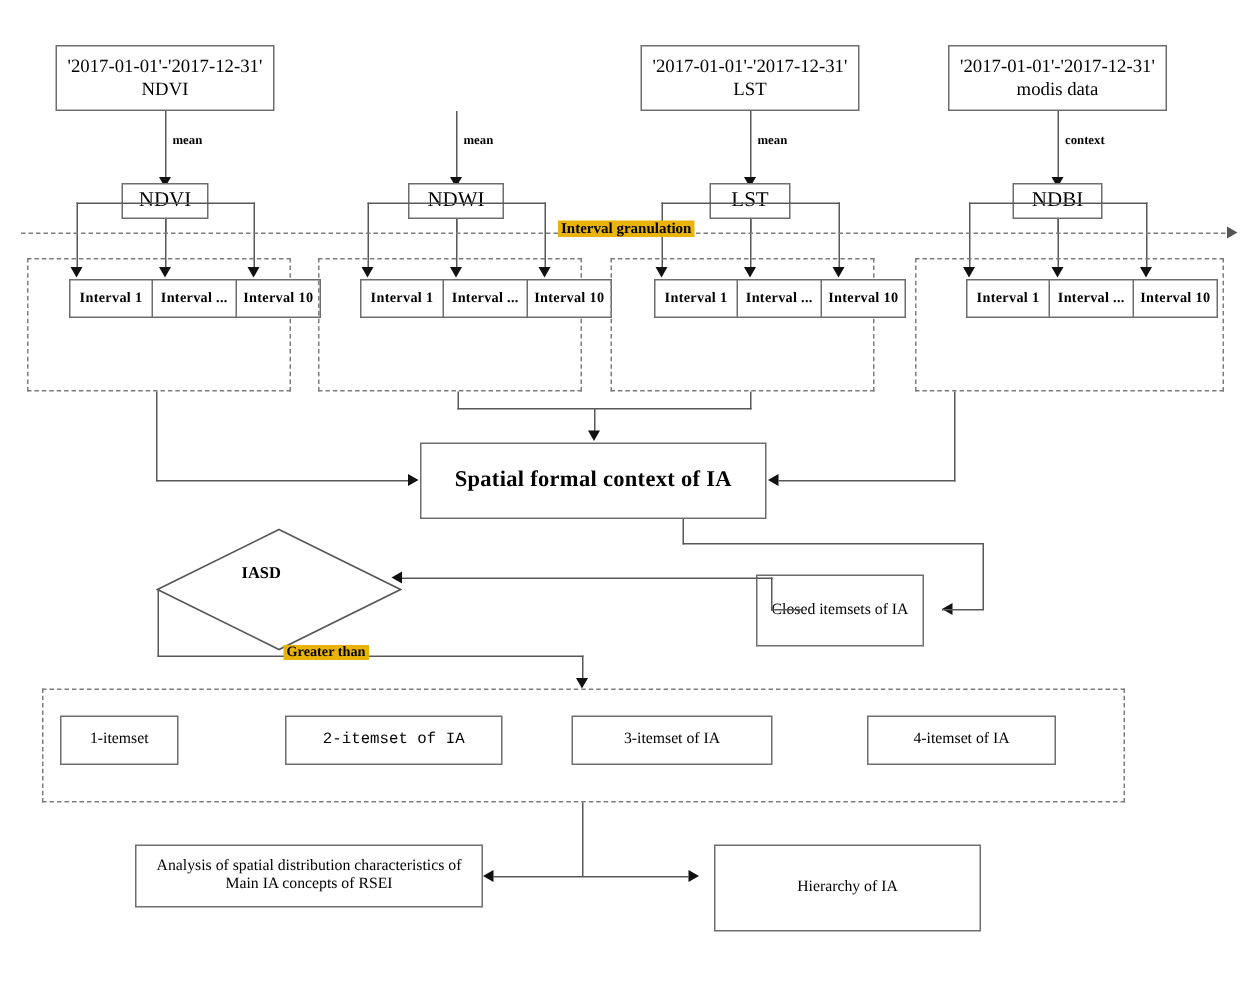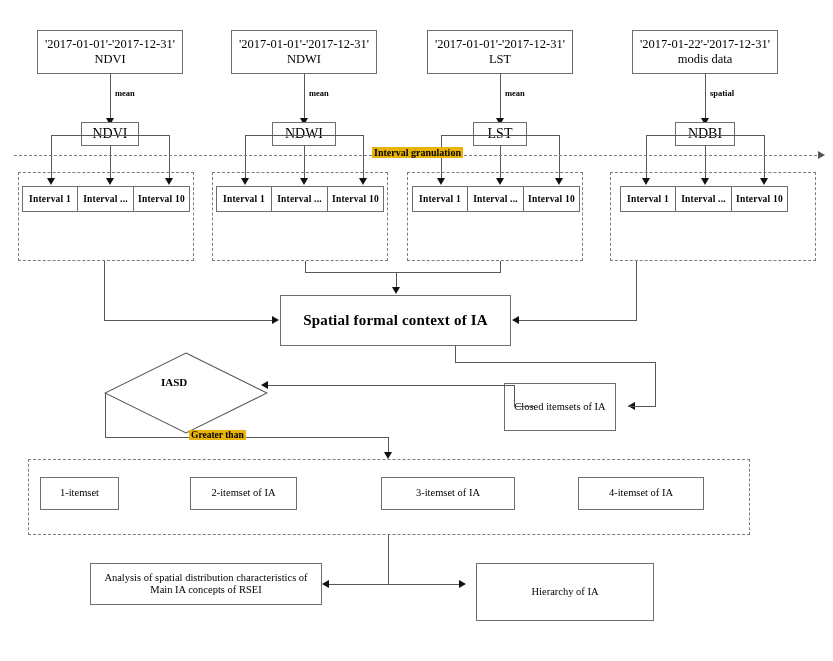--- a/index.html
+++ b/index.html
@@ -36,20 +36,21 @@
     font-size: 12.5px;
     padding: 2px 4px;
   }
   .idx-box {
     font-size: 14px;
   }
   .interval-group {
     position: absolute;
     display: flex;
     box-sizing: border-box;
+    margin-left: 24px;
   }
   .interval-cell {
     box-sizing: border-box;
     border: 1px solid #6e6e6e;
     background: #fff;
     font-size: 9.5px;
     font-weight: bold;
     display: flex;
     align-items: center;
     justify-content: center;
@@ -181,23 +182,20 @@
         <span>Interval 1</span>
       </div>
     <div class="interval-cell" style="width:56px;height:26px;">
         <span>Interval ...</span>
       </div>
     <div class="interval-cell" style="width:56px;height:26px;">
         <span>Interval 10</span>
       </div>
   </div>
 
-  <div class="box src-box" style="left:231px; top:30px; width:146px; height:44px;">
-    <span>'2017-01-01'-'2017-12-31' NDWI</span>
-  </div>
   <div class="ln-v" style="left:304px; top:74px; height:45px;"></div>
   <div class="arrow arr-down" style="left:300px; top:118px;"></div>
   <div class="edge-label" style="left:307px; top:88px;">mean</div>
 
   <div class="box idx-box" style="left:272px; top:122px; width:64px; height:24px;">
     <span>NDWI</span>
   </div>
 
   <div class="ln-v" style="left:304px; top:146px; height:9px;"></div>
   <div class="ln-h" style="left:245px; top:135px; width:119px;"></div>
@@ -248,25 +246,25 @@
       </div>
     <div class="interval-cell" style="width:56px;height:26px;">
         <span>Interval ...</span>
       </div>
     <div class="interval-cell" style="width:56px;height:26px;">
         <span>Interval 10</span>
       </div>
   </div>
 
   <div class="box src-box" style="left:632px; top:30px; width:146px; height:44px;">
-    <span>'2017-01-22'-'2017-12-31' modis data</span>
+    <span>'2017-01-01'-'2017-12-31' modis data</span>
   </div>
   <div class="ln-v" style="left:705px; top:74px; height:45px;"></div>
   <div class="arrow arr-down" style="left:701px; top:118px;"></div>
-  <div class="edge-label" style="left:708px; top:88px;">spatial</div>
+  <div class="edge-label" style="left:708px; top:88px;">context</div>
 
   <div class="box idx-box" style="left:675px; top:122px; width:60px; height:24px;">
     <span>NDBI</span>
   </div>
 
   <div class="ln-v" style="left:705px; top:146px; height:9px;"></div>
   <div class="ln-h" style="left:646px; top:135px; width:119px;"></div>
   <div class="ln-v" style="left:646px; top:135px; height:45px;"></div>
   <div class="ln-v" style="left:705px; top:146px; height:34px;"></div>
   <div class="ln-v" style="left:764px; top:135px; height:45px;"></div>
@@ -335,21 +333,21 @@
   <div class="ln-h" style="left:105px; top:437px; width:284px;"></div>
   <div class="ln-v" style="left:388px; top:437px; height:17px;"></div>
   <div class="arrow arr-down" style="left:384px; top:452px;"></div>
   <div class="dash-label" style="left:189px; top:430px; font-size:9.5px;">Greater than</div>
 
   <div class="dashgroup" style="left:28px; top:459px; width:722px; height:76px;"></div>
 
   <div class="box itemset-box" style="left:40px; top:477px; width:79px; height:33px;">
     <span>1-itemset</span>
   </div>
-  <div class="box itemset-box" style="left:190px; top:477px; width:107px; height:33px;">
+  <div class="box itemset-box" style="left:190px; top:477px; width:145px; height:33px;font-family:Liberation Mono, monospace;">
     <span>2-itemset of IA</span>
   </div>
   <div class="box itemset-box" style="left:381px; top:477px; width:134px; height:33px;">
     <span>3-itemset of IA</span>
   </div>
   <div class="box itemset-box" style="left:578px; top:477px; width:126px; height:33px;">
     <span>4-itemset of IA</span>
   </div>
 
   <div class="ln-v" style="left:388px; top:535px; height:49px;"></div>

